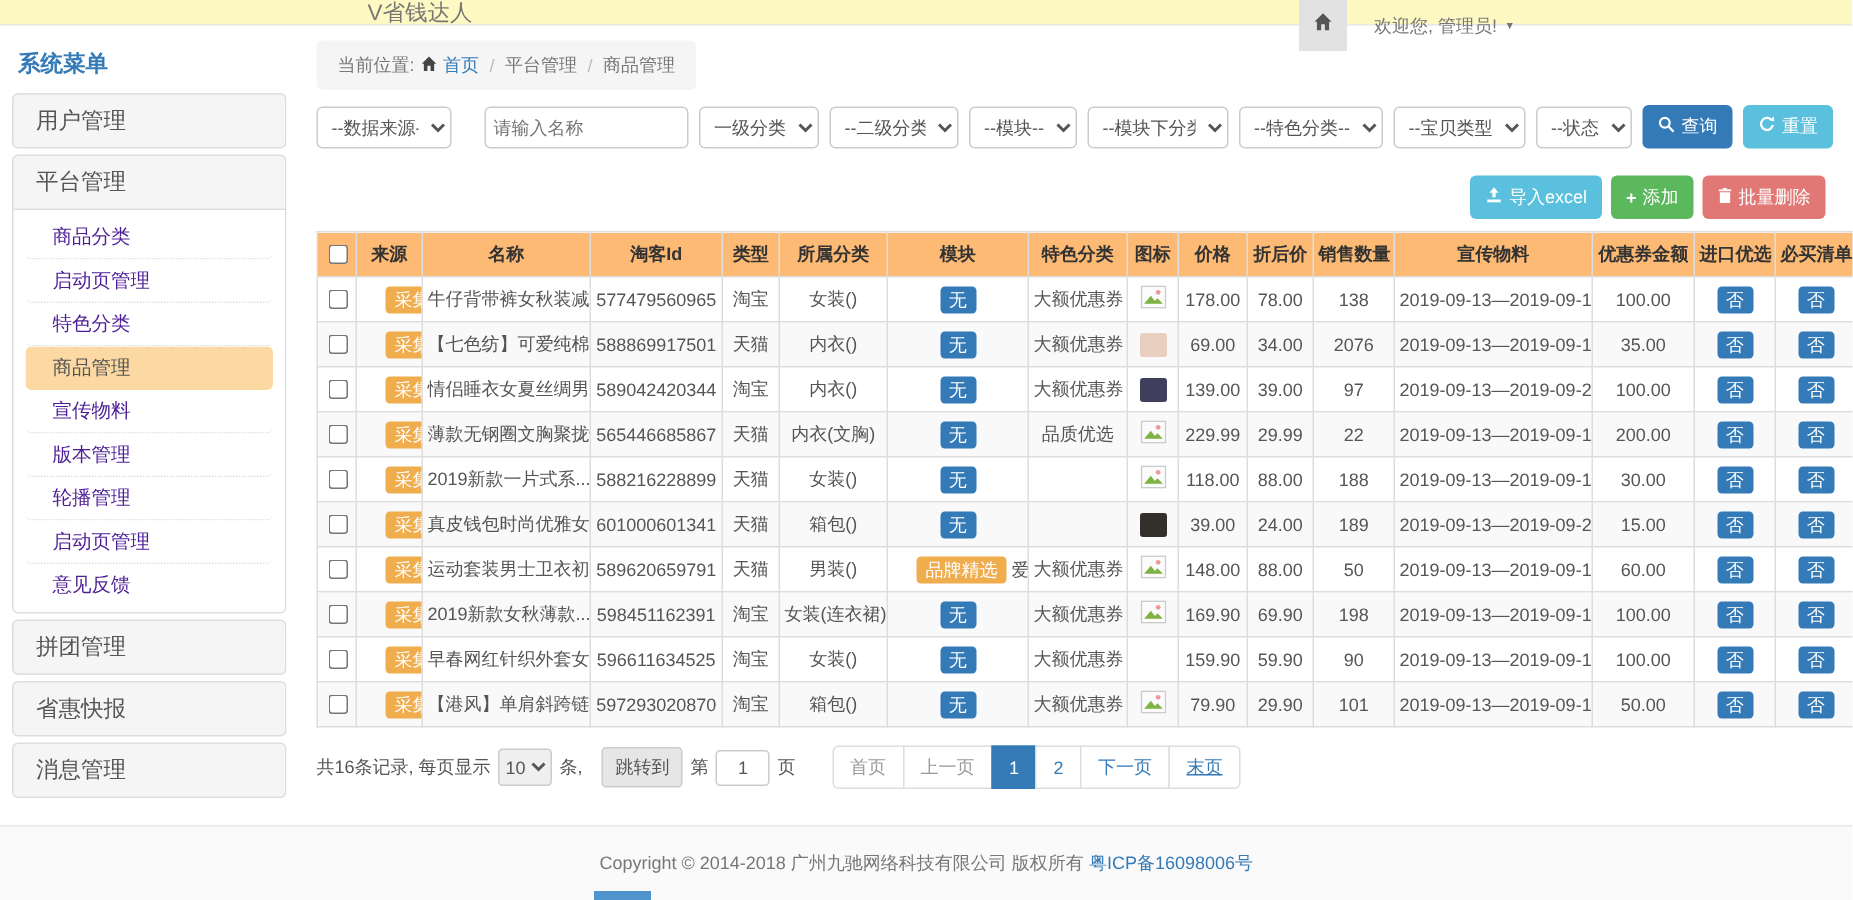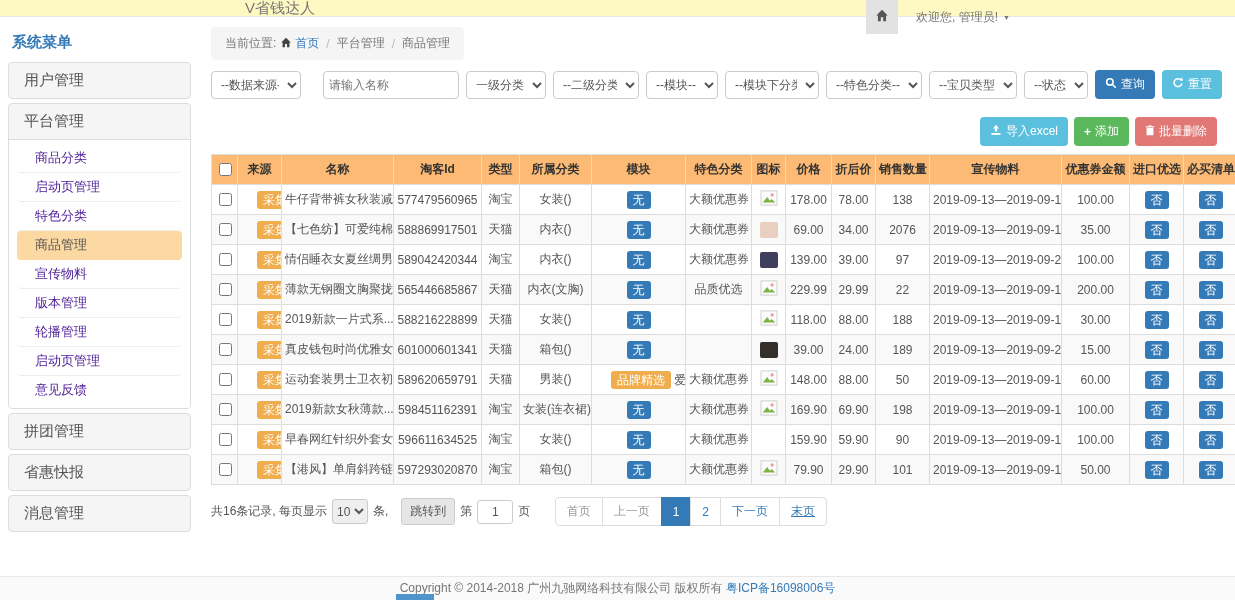--- a/index.html
+++ b/index.html
@@ -54,21 +54,21 @@
   .page-size-select { height:25px; border:1px solid #ccc; border-radius:3px; font-size:12px; color:#555; }
   .jump-btn { background:#e6e6e6; border:1px solid #ccc; border-radius:3px; padding:4px 8px; font-size:12px; color:#555; cursor:pointer; margin-left:8px; }
   .jump-input { width:36px; height:24px; border:1px solid #ccc; border-radius:3px; text-align:center; font-size:12px; color:#555; }
   .pager { display:flex; margin-right:390px; }
   .pager button { border:1px solid #ddd; background:#fff; color:#337ab7; font-size:12px; padding:5px 11px; margin-left:-1px; cursor:pointer; }
   .pager button:first-child { border-radius:4px 0 0 4px; margin-left:0; }
   .pager button:last-child { border-radius:0 4px 4px 0;text-decoration:underline; }
   .pager button.active { background:#337ab7; color:#fff; border-color:#337ab7; }
   .pager button.disabled { color:#999; }
   
-  .footer { position:absolute; left:0; right:0; bottom:0; height:24px; background:#fafafa; border-top:1px solid #e7e7e7; display:flex; align-items:center; justify-content:center; font-size:12px; color:#777; }
+  .footer { position:absolute; left:0; right:0; bottom:0; height:50px; background:#fafafa; border-top:1px solid #e7e7e7; display:flex; align-items:center; justify-content:center; font-size:12px; color:#777; }
   .footer .icp { color:#337ab7; cursor:pointer; }
   .clipped-blue { position:absolute; left:396px; bottom:0; width:38px; height:6px; background:#4f94cd; }
 </style>
 </head>
 <body>
 
 <div class="topbar">
   <div class="brand">V省钱达人</div>
   <div class="topbar-right">
     <div class="home-box">

